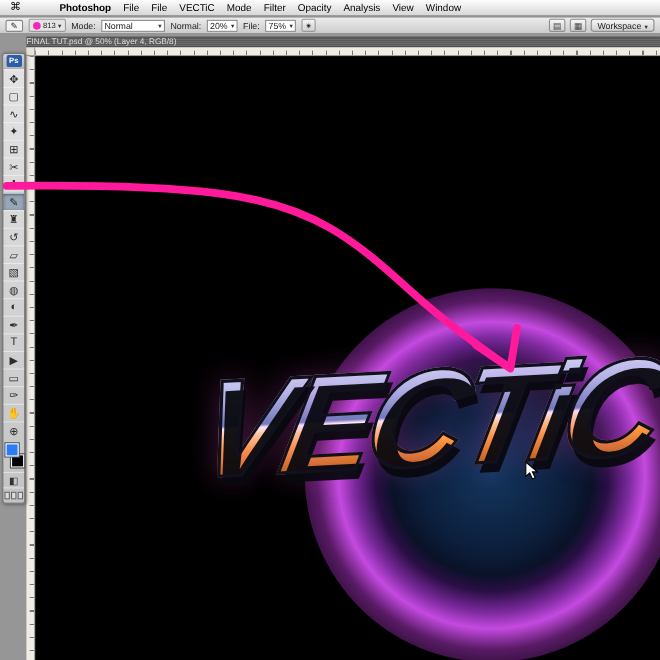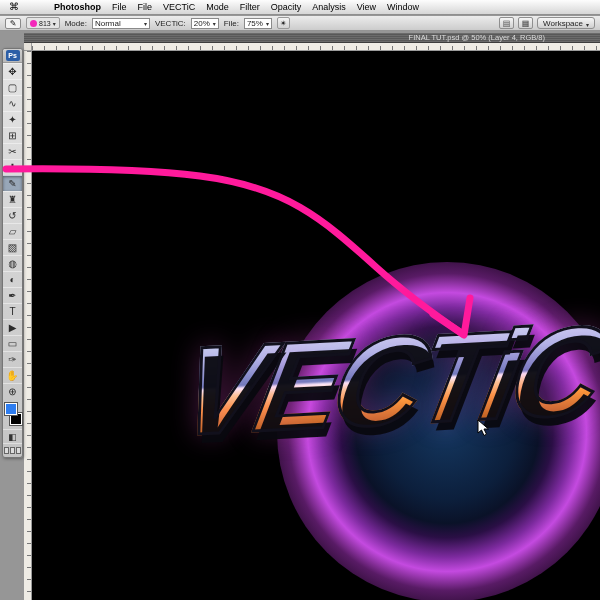--- a/index.html
+++ b/index.html
@@ -34,21 +34,21 @@
   .panel-btn { width: 15px; height: 12px; border: 1px solid #8f8f8f; border-radius: 2px;
     background: linear-gradient(#f6f6f6,#cfcfcf); display: flex; align-items: center; justify-content: center; font-size: 8px; color: #444; }
   .workspace-btn { height: 12px; border: 1px solid #8f8f8f; border-radius: 3px;
     background: linear-gradient(#f6f6f6,#cfcfcf); display: flex; align-items: flex-end; padding: 0 5px; font-size: 8px; color: #222; gap: 3px; }
 
   
   .docwin { position: absolute; left: 24px; top: 33px; right: 0; bottom: 0; z-index: 10; }
   .titlebar { position: absolute; top: 0; left: 0; right: 0; height: 10px;
     background: repeating-linear-gradient(180deg, #6b6b6b 0 1px, #585858 1px 2px);
     border-bottom: 1px solid #3d3d3d;
-    display: flex; align-items: center; justify-content: flex-end; padding-right: 55px;
+    display: flex; align-items: center; padding-right: 55px;
     font-size: 7.5px; color: #dddddd; }
   .ruler-h { position: absolute; top: 10px; left: 8px; right: 0; height: 8px;
     background: #efece5; border-bottom: 1px solid #9b9b9b;
     background-image: repeating-linear-gradient(90deg, #777 0 1px, rgba(0,0,0,0) 1px 12px); background-size: 100% 4px; background-position: bottom; background-repeat: repeat-x; }
   .ruler-corner { position: absolute; top: 10px; left: 0; width: 8px; height: 8px; background: #e6e2da; border-bottom: 1px solid #9b9b9b; border-right: 1px solid #9b9b9b; }
   .ruler-v { position: absolute; top: 18px; left: 0; bottom: 0; width: 8px;
     background: #efece5; border-right: 1px solid #9b9b9b;
     background-image: repeating-linear-gradient(180deg, #777 0 1px, rgba(0,0,0,0) 1px 12px); background-size: 4px 100%; background-position: right; background-repeat: repeat-y; }
   .canvas { position: absolute; left: 8px; top: 18px; right: 0; bottom: 0; background: #000; overflow: hidden; }
 
@@ -117,21 +117,21 @@
     <span class="brush-pick">
       <span class="brush-dot" style="background: rgb(243, 40, 186);"></span>
       <span class="brush-num">813</span>
       <span class="drop-arrow">▾</span>
     </span>
     <span class="olabel">Mode:</span>
     <span class="obox" style="min-width:58px;text-align:center;">
       <span>Normal</span>
       <span class="drop-arrow">▾</span>
     </span>
-    <span class="olabel">VECTiC:</span>
+    <span class="olabel">Normal:</span>
     <span class="obox">
       <span>20%</span>
       <span class="drop-arrow">▾</span>
     </span>
     <span class="olabel">File:</span>
     <span class="obox">
       <span>75%</span>
       <span class="drop-arrow">▾</span>
     </span>
     <span class="airbrush-btn">✴</span>

